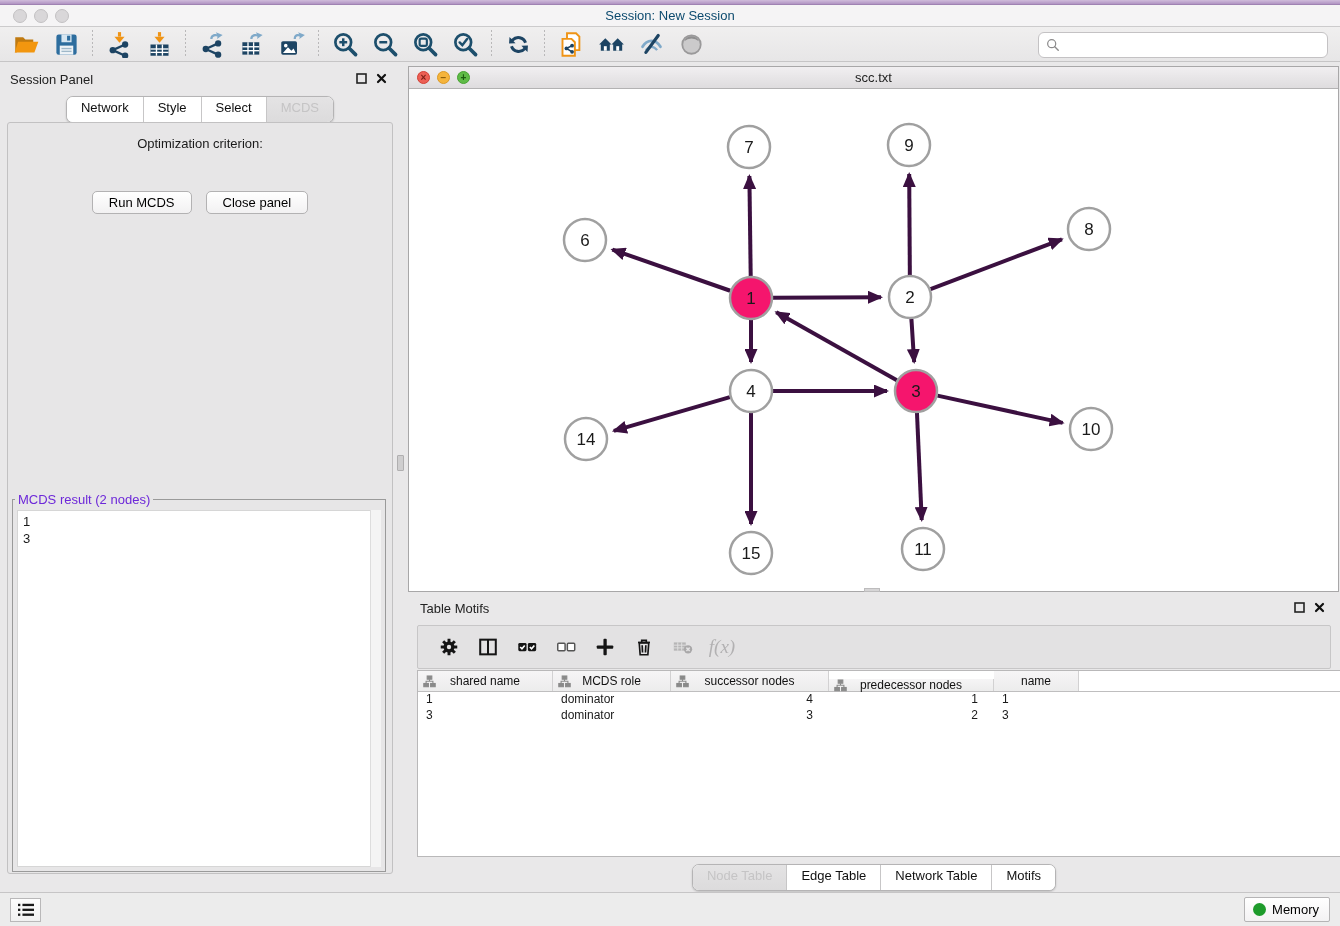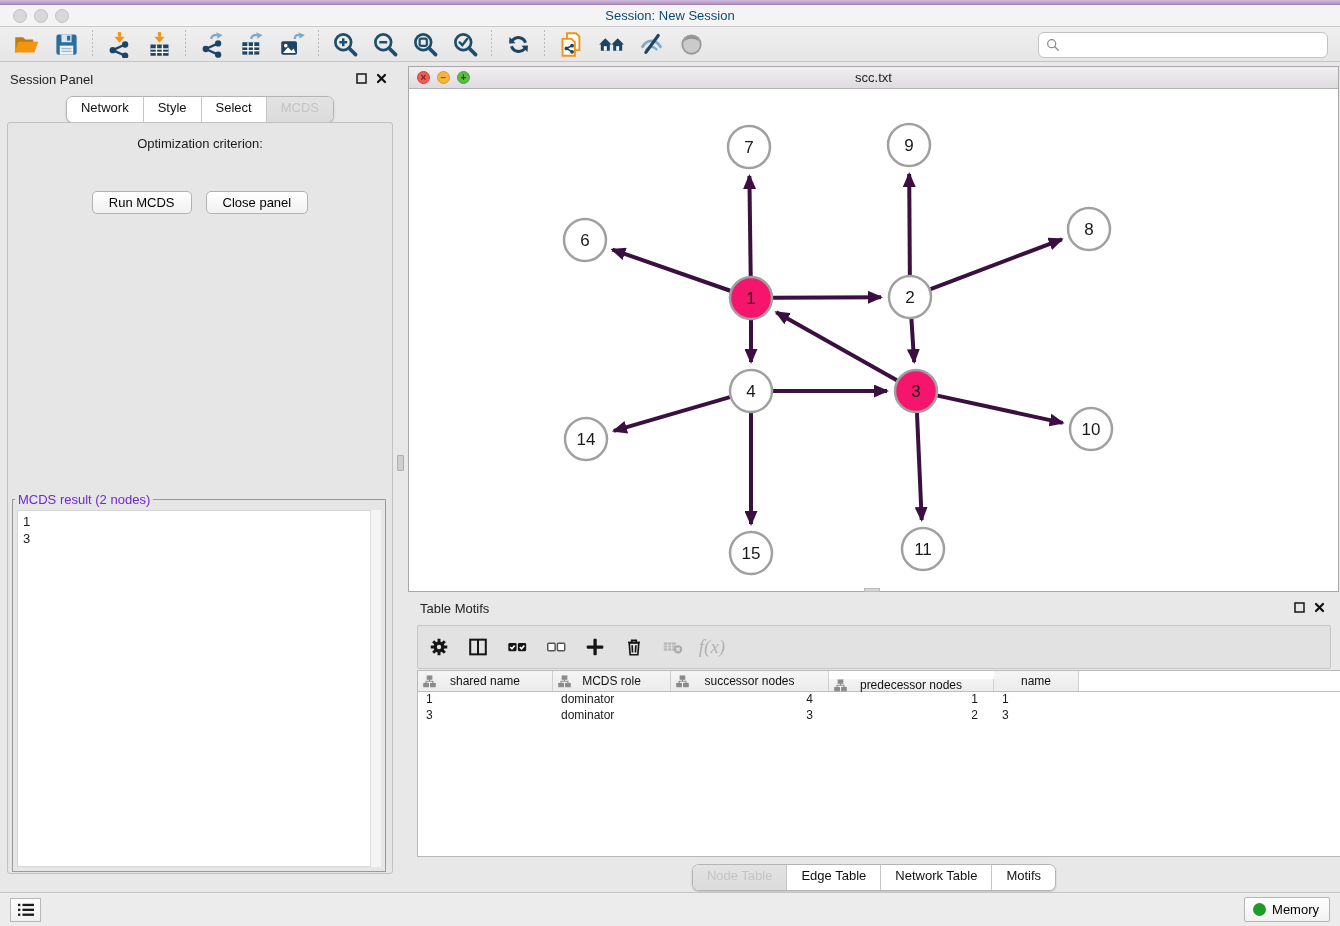--- a/index.html
+++ b/index.html
@@ -91,21 +91,21 @@
   .net-canvas { position:absolute; left:0; top:22px; width:929px; height:502px; background:#fff; }
   .net-handle { position:absolute; left:455px; bottom:-1px; width:16px; height:4px;
     background:#d6d5d6; border:1px solid #bdbcbd; }
 
   
   .table-panel { position:absolute; left:408px; top:595px; width:932px; height:295px; background:#e9e8e9; }
   .tp-title { left:12px; top:6px; }
   .tp-btns { right:14px; top:6px; }
   .tp-toolbar { position:absolute; left:9px; top:30px; width:914px; height:44px;
     background:#e3e2e3; border:1px solid #c7c6c7; border-radius:2px;
-    display:flex; align-items:center; gap:5px; padding-left:4px; }
+    display:flex; align-items:center; gap:5px; padding-left:14px; }
   .tp-tbtn { width:34px; height:34px; border:none; background:transparent; cursor:pointer;
     display:flex; align-items:center; justify-content:center; }
   .tp-tbtn svg { width:22px; height:22px; }
   .fx-glyph { font-family:"Liberation Serif",serif; font-style:italic; font-size:19px; color:#b2b1b2; }
   .tp-table { position:absolute; left:9px; top:75px; width:1082px; height:187px;
     background:#fff; border:1px solid #b9b8b9; overflow:hidden; }
   .thead { display:flex; height:21px; border-bottom:1px solid #bfbebf; }
   .th { position:relative; background:linear-gradient(#f6f5f6,#ececec); border-right:1px solid #d2d1d2;
     font-size:12px; color:#111; display:flex; align-items:center; justify-content:center; cursor:pointer; }
   .th svg { position:absolute; left:5px; width:13px; height:13px; }

